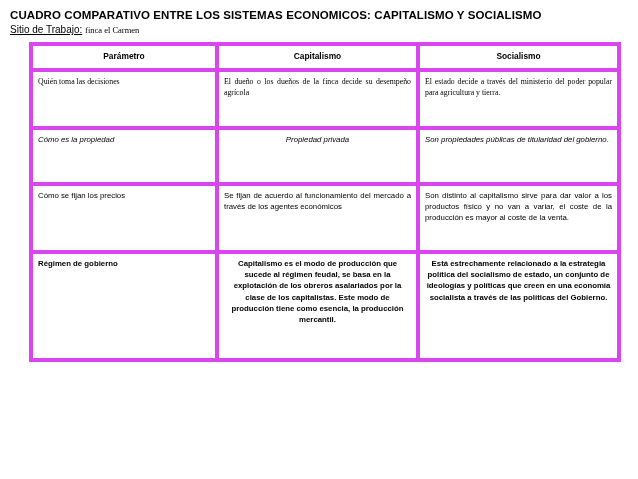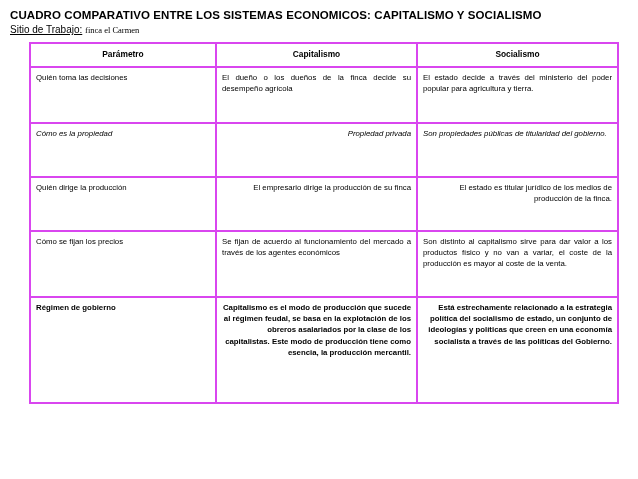--- a/index.html
+++ b/index.html
@@ -47,21 +47,21 @@
     border-collapse: collapse;
     table-layout: fixed;
     width: 588px;
     margin-left: 19px;
     border: 1px solid #000000;
   }
   table.compare col.c1 { width: 186px; }
   table.compare col.c2 { width: 201px; }
   table.compare col.c3 { width: 201px; }
   table.compare th, table.compare td {
-    border: 2px solid #d946ef;
+    border: 4px solid #d946ef;
     vertical-align: top;
     padding: 4px 5px 4px 5px;
     font-size: 7.8px;
     line-height: 11.2px;
   }
   table.compare thead th {
     text-align: center;
     font-weight: bold;
     font-size: 8.4px;
     padding: 4px 4px;
@@ -70,23 +70,23 @@
   }
   td.param {
     vertical-align: middle;
     font-size: 7.8px;
   }
   td.just {
     text-align: justify;
     text-justify: inter-word;
   }
   td.left {
-    text-align: right;
+    text-align: center;
   }
-  .row-h1 td { height: 46px; }
+  .row-h1 td { height: 46px; font-family: Liberation Serif, serif; }
   .row-h2 td { height: 44px; font-style: italic; }
   .row-h3 td { height: 44px; }
   .row-h4 td { height: 56px; }
   .row-h5 td { height: 36px; }
   .row-h6 td { height: 96px; font-weight: bold; }
 </style>
 </head>
 <body>
 
 <div class="page">
@@ -115,25 +115,20 @@
       <tr class="row-h1">
         <td class="param">Quién toma las decisiones</td>
         <td class="just">El dueño o los dueños de la finca decide su desempeño agrícola</td>
         <td class="just">El estado decide a través del ministerio del poder popular para agricultura y tierra.</td>
       </tr>
       <tr class="row-h2">
         <td class="param">Cómo es la propiedad</td>
         <td class="left">Propiedad privada</td>
         <td class="just">Son propiedades públicas de titularidad del gobierno.</td>
       </tr>
-      <tr class="row-h3">
-        <td class="param">Quién dirige la producción</td>
-        <td class="left">El  empresario  dirige la producción de su finca</td>
-        <td class="left">El estado es titular jurídico de los medios de producción de la finca.</td>
-      </tr>
       <tr class="row-h4">
         <td class="param">Cómo se fijan los precios</td>
         <td class="just">Se fijan de acuerdo al funcionamiento del mercado a través de los agentes económicos</td>
         <td class="just">Son distinto al capitalismo sirve para dar valor a los productos físico y no van a variar, el coste de la producción es mayor al coste de la venta.</td>
       </tr>
       <tr class="row-h6">
         <td class="param">Régimen de gobierno</td>
         <td class="left">Capitalismo es el modo de producción que sucede al régimen feudal, se basa en la explotación de los obreros asalariados por la clase de los capitalistas. Este modo de producción tiene como esencia, la producción mercantil.</td>
         <td class="left">Está estrechamente relacionado a la estrategia política del socialismo de estado, un conjunto de ideologías y políticas que creen en una economía socialista a través de las políticas del Gobierno.</td>
       </tr>

